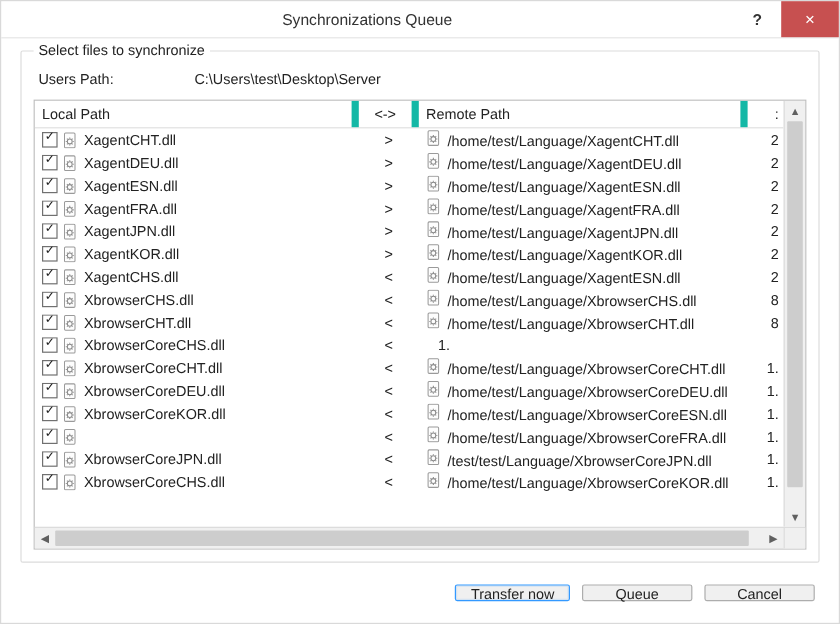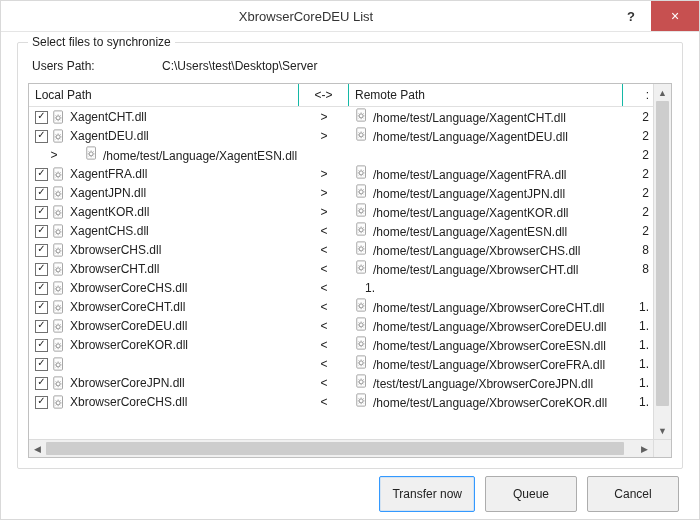--- a/index.html
+++ b/index.html
@@ -124,21 +124,21 @@
     display: flex;
     height: 22px;
     border-bottom: 1px solid #e0e0e0;
     background: #fff;
     font-size: 12px;
     color: #222;
     align-items: center;
   }
   .col {
     padding: 0 6px;
-    border-right: 1px solid #14b8a6;
+    border-right: 6px solid #14b8a6;
     height: 100%;
     display: flex; align-items: center;
     box-sizing: border-box;
     white-space: nowrap;
   }
   .col.local { width: 270px; }
   .col.arrow { width: 50px; justify-content: center;}
   .col.remote { flex: 1; }
   .col.extra { width: 30px; justify-content:flex-end; padding-right:4px; border-right:none;}
   .rows {
@@ -146,21 +146,21 @@
     overflow: hidden;
   }
   .row {
     display: flex;
     height: 19px;
     align-items: center;
     font-size: 12px;
     color: #222;
   }
   .cell { padding: 0 6px; box-sizing: border-box; white-space: nowrap; overflow: hidden;}
-  .cell.local { width: 270px; display:flex; align-items:flex-end; gap:4px;}
+  .cell.local { width: 270px; display:flex; align-items:flex-start; gap:4px;}
   .cell.arrow { width: 50px; text-align:center; color:#222;}
   .cell.remote { flex:1;}
   .cell.extra { width: 30px; text-align:right; padding-right:4px;}
   .chk {
     width: 13px; height: 13px;
     border: 1px solid #707070;
     background: #fff;
     display:inline-flex; align-items:center; justify-content:center;
     font-size: 10px; line-height:1;
     box-sizing: border-box;
@@ -172,41 +172,41 @@
   }
   .fico svg { width:14px; height:14px; }
   .footer {
     height: 50px;
     display:flex; align-items:center; justify-content:flex-end;
     gap: 10px;
     padding: 0 20px;
   }
   button.dlg {
     min-width: 92px;
-    height: 36px;
+    height: 14px;
     font-family: inherit;
     font-size: 12px;
     background: #f0f0f0;
     border: 1px solid #adadad;
     border-radius: 2px;
     color: #222;
     padding: 0 12px;
   }
   button.dlg.primary {
     border-color: #3399ff;
     box-shadow: 0 0 0 1px rgba(51,153,255,0.15) inset;
   }
 </style>
 </head>
 <body>
 
 <div class="window">
 
   <div class="titlebar">
-    <div class="titlebar-title">XbrowserCoreDEU List</div>
+    <div class="titlebar-title">Synchronizations Queue</div>
     <div class="titlebar-controls">
       <div class="titlebar-btn help">?</div>
       <div class="titlebar-btn close">×</div>
     </div>
   </div>
 
   <div class="content">
     <div class="groupbox">
       <div class="groupbox-label">Select files to synchronize</div>
 
@@ -263,20 +263,31 @@
                   <div class="cell remote"><span class="fico" style="margin-right: 4px;">
                       <svg viewBox="0 0 16 16">
                         <rect x="2" y="1" width="10" height="14" rx="1" fill="#fdfdfd" stroke="#9a9a9a" stroke-width="1"></rect>
                         <circle cx="7" cy="9" r="2.3" fill="none" stroke="#8a8a8a" stroke-width="1"></circle>
                         <path d="M7 6.2v-1M7 11.8v1M4.2 9h-1M9.8 9h1M5 7l-.7-.7M9 7l.7-.7M5 11l-.7.7M9 11l.7.7" stroke="#8a8a8a" stroke-width="1"></path>
                       </svg>
                     </span><span>/home/test/Language/XagentDEU.dll</span></div>
                   <div class="cell extra">2</div>
                 </div>
                 <div class="row">
+                  <div class="cell local">
+                    <span class="chk checked"></span>
+                    <span class="fico">
+                      <svg viewBox="0 0 16 16">
+                        <rect x="2" y="1" width="10" height="14" rx="1" fill="#fdfdfd" stroke="#9a9a9a" stroke-width="1"></rect>
+                        <circle cx="7" cy="9" r="2.3" fill="none" stroke="#8a8a8a" stroke-width="1"></circle>
+                        <path d="M7 6.2v-1M7 11.8v1M4.2 9h-1M9.8 9h1M5 7l-.7-.7M9 7l.7-.7M5 11l-.7.7M9 11l.7.7" stroke="#8a8a8a" stroke-width="1"></path>
+                      </svg>
+                    </span>
+                    <span>XagentESN.dll</span>
+                  </div>
                   <div class="cell arrow">&gt;</div>
                   <div class="cell remote"><span class="fico" style="margin-right: 4px;">
                       <svg viewBox="0 0 16 16">
                         <rect x="2" y="1" width="10" height="14" rx="1" fill="#fdfdfd" stroke="#9a9a9a" stroke-width="1"></rect>
                         <circle cx="7" cy="9" r="2.3" fill="none" stroke="#8a8a8a" stroke-width="1"></circle>
                         <path d="M7 6.2v-1M7 11.8v1M4.2 9h-1M9.8 9h1M5 7l-.7-.7M9 7l.7-.7M5 11l-.7.7M9 11l.7.7" stroke="#8a8a8a" stroke-width="1"></path>
                       </svg>
                     </span><span>/home/test/Language/XagentESN.dll</span></div>
                   <div class="cell extra">2</div>
                 </div>

